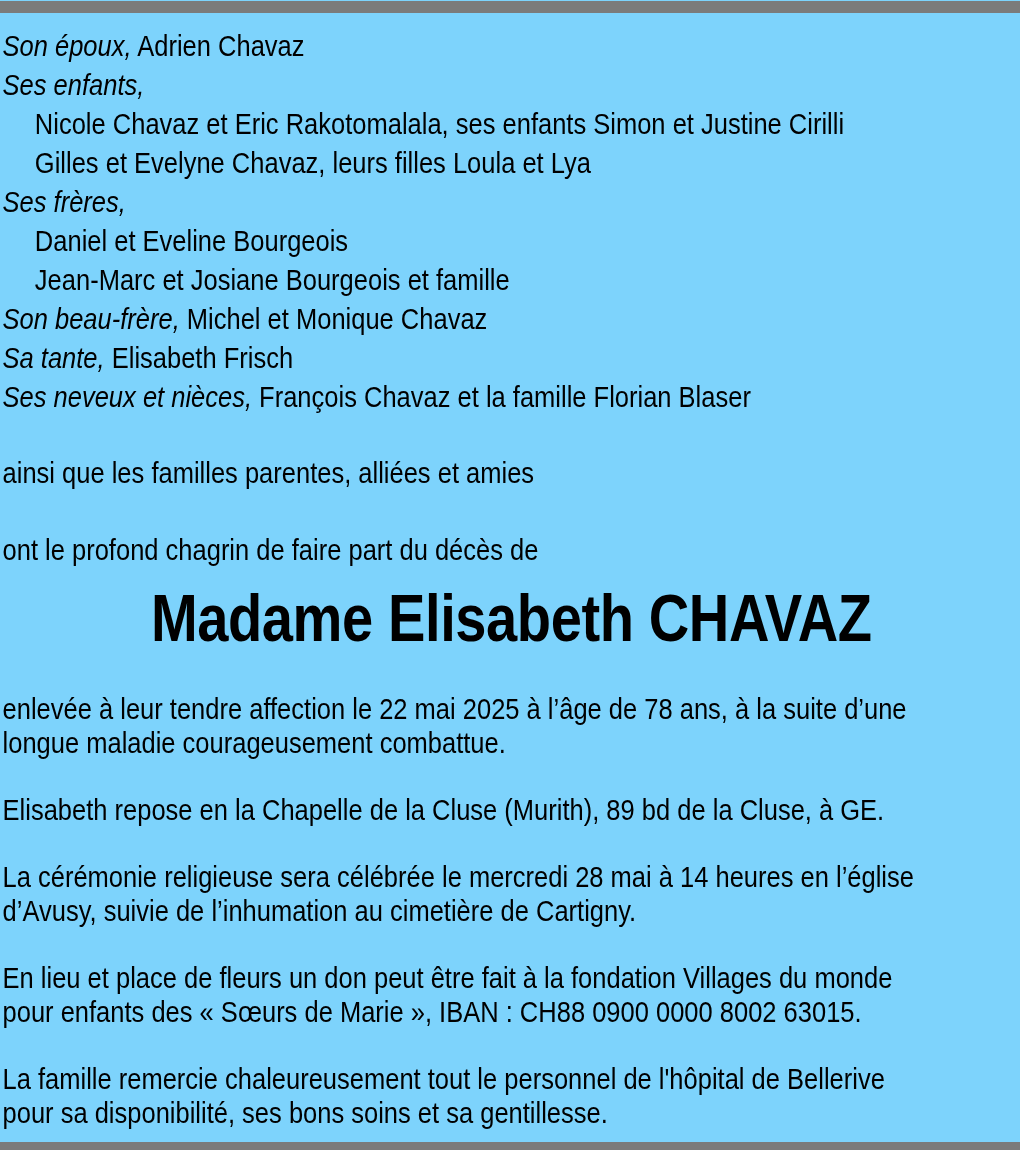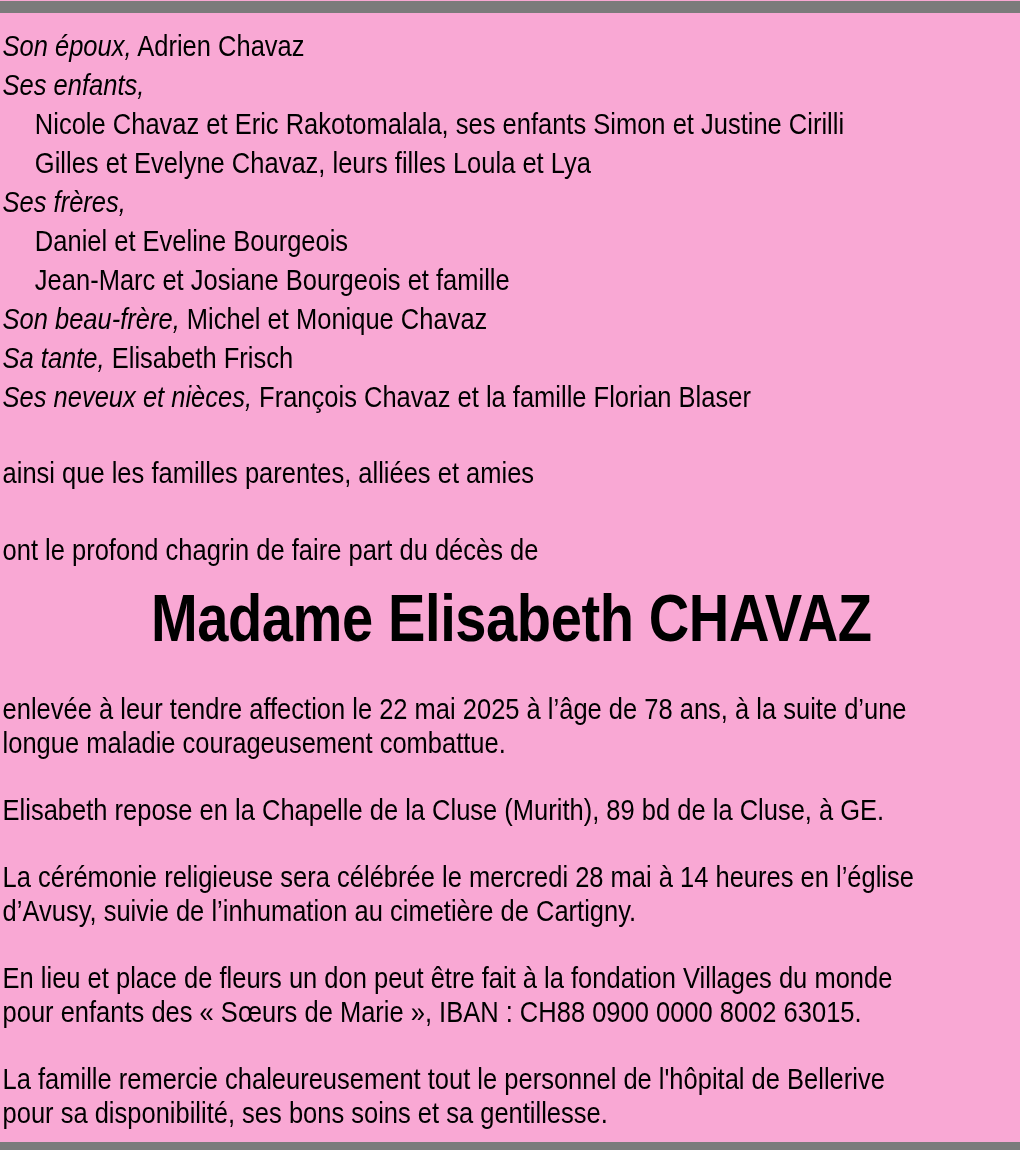--- a/index.html
+++ b/index.html
@@ -5,21 +5,21 @@
   * { margin: 0; padding: 0; box-sizing: border-box; }
   html, body { background: #ffffff; }
   body {
     width: 1020px; height: 1150px;
     font-family: "Liberation Sans", sans-serif;
     color: #000000;
   }
   .page {
     position: relative;
     width: 1020px; height: 1150px;
-    background: #f9a8d4;
+    background: #7dd3fc;
     overflow: hidden;
   }
   .bar {
     position: absolute; left: 0; width: 1020px;
     background: #7b7b7b;
   }
   .bar-top { top: 1px; height: 12px; }
   .bar-bottom { top: 1142px; height: 8px; }
   
   .sheet {

